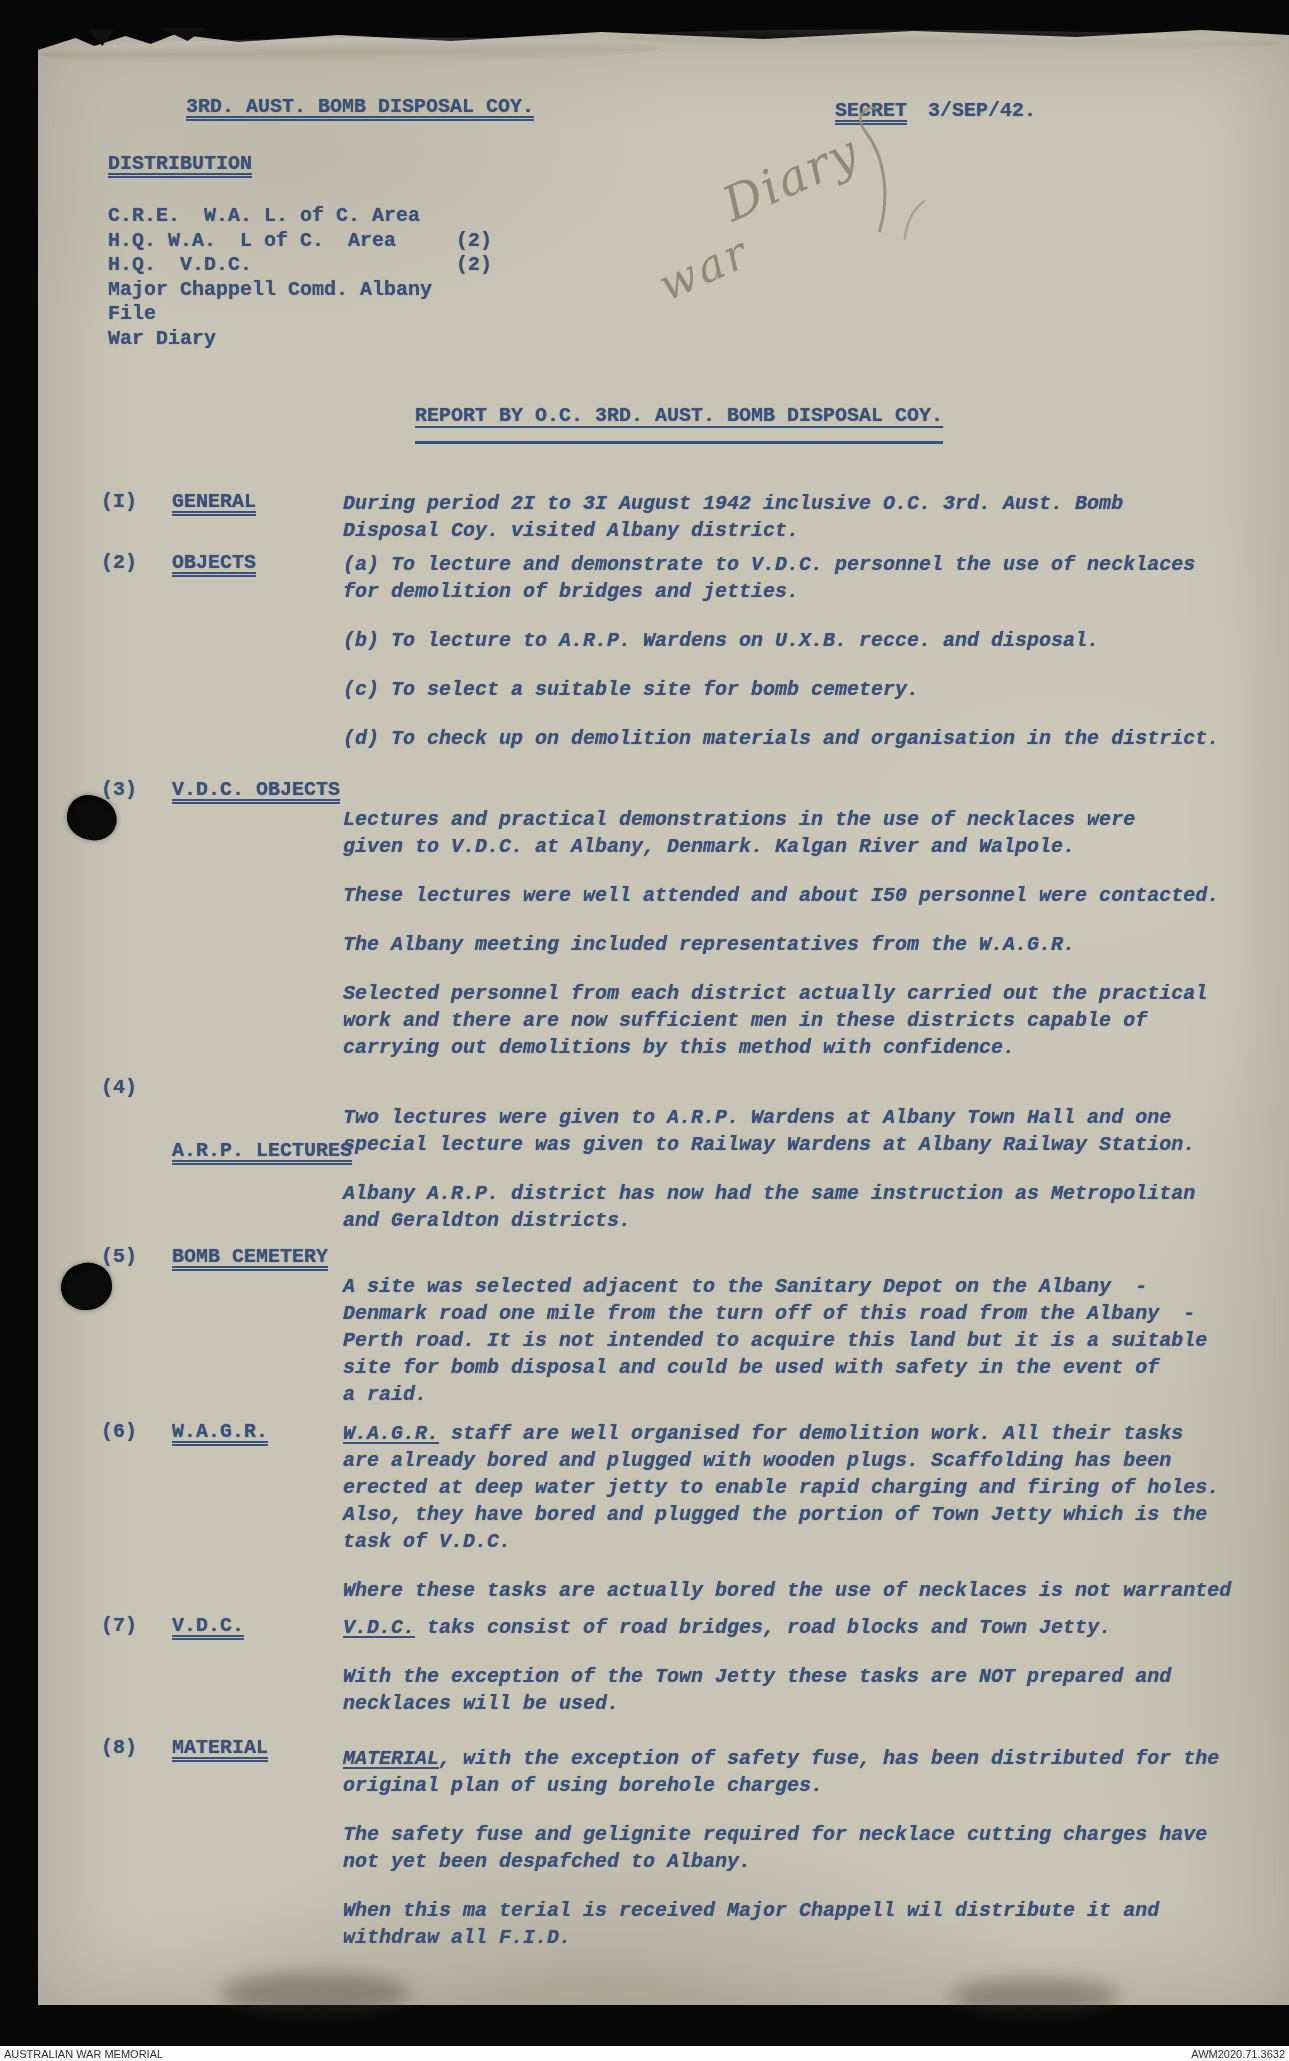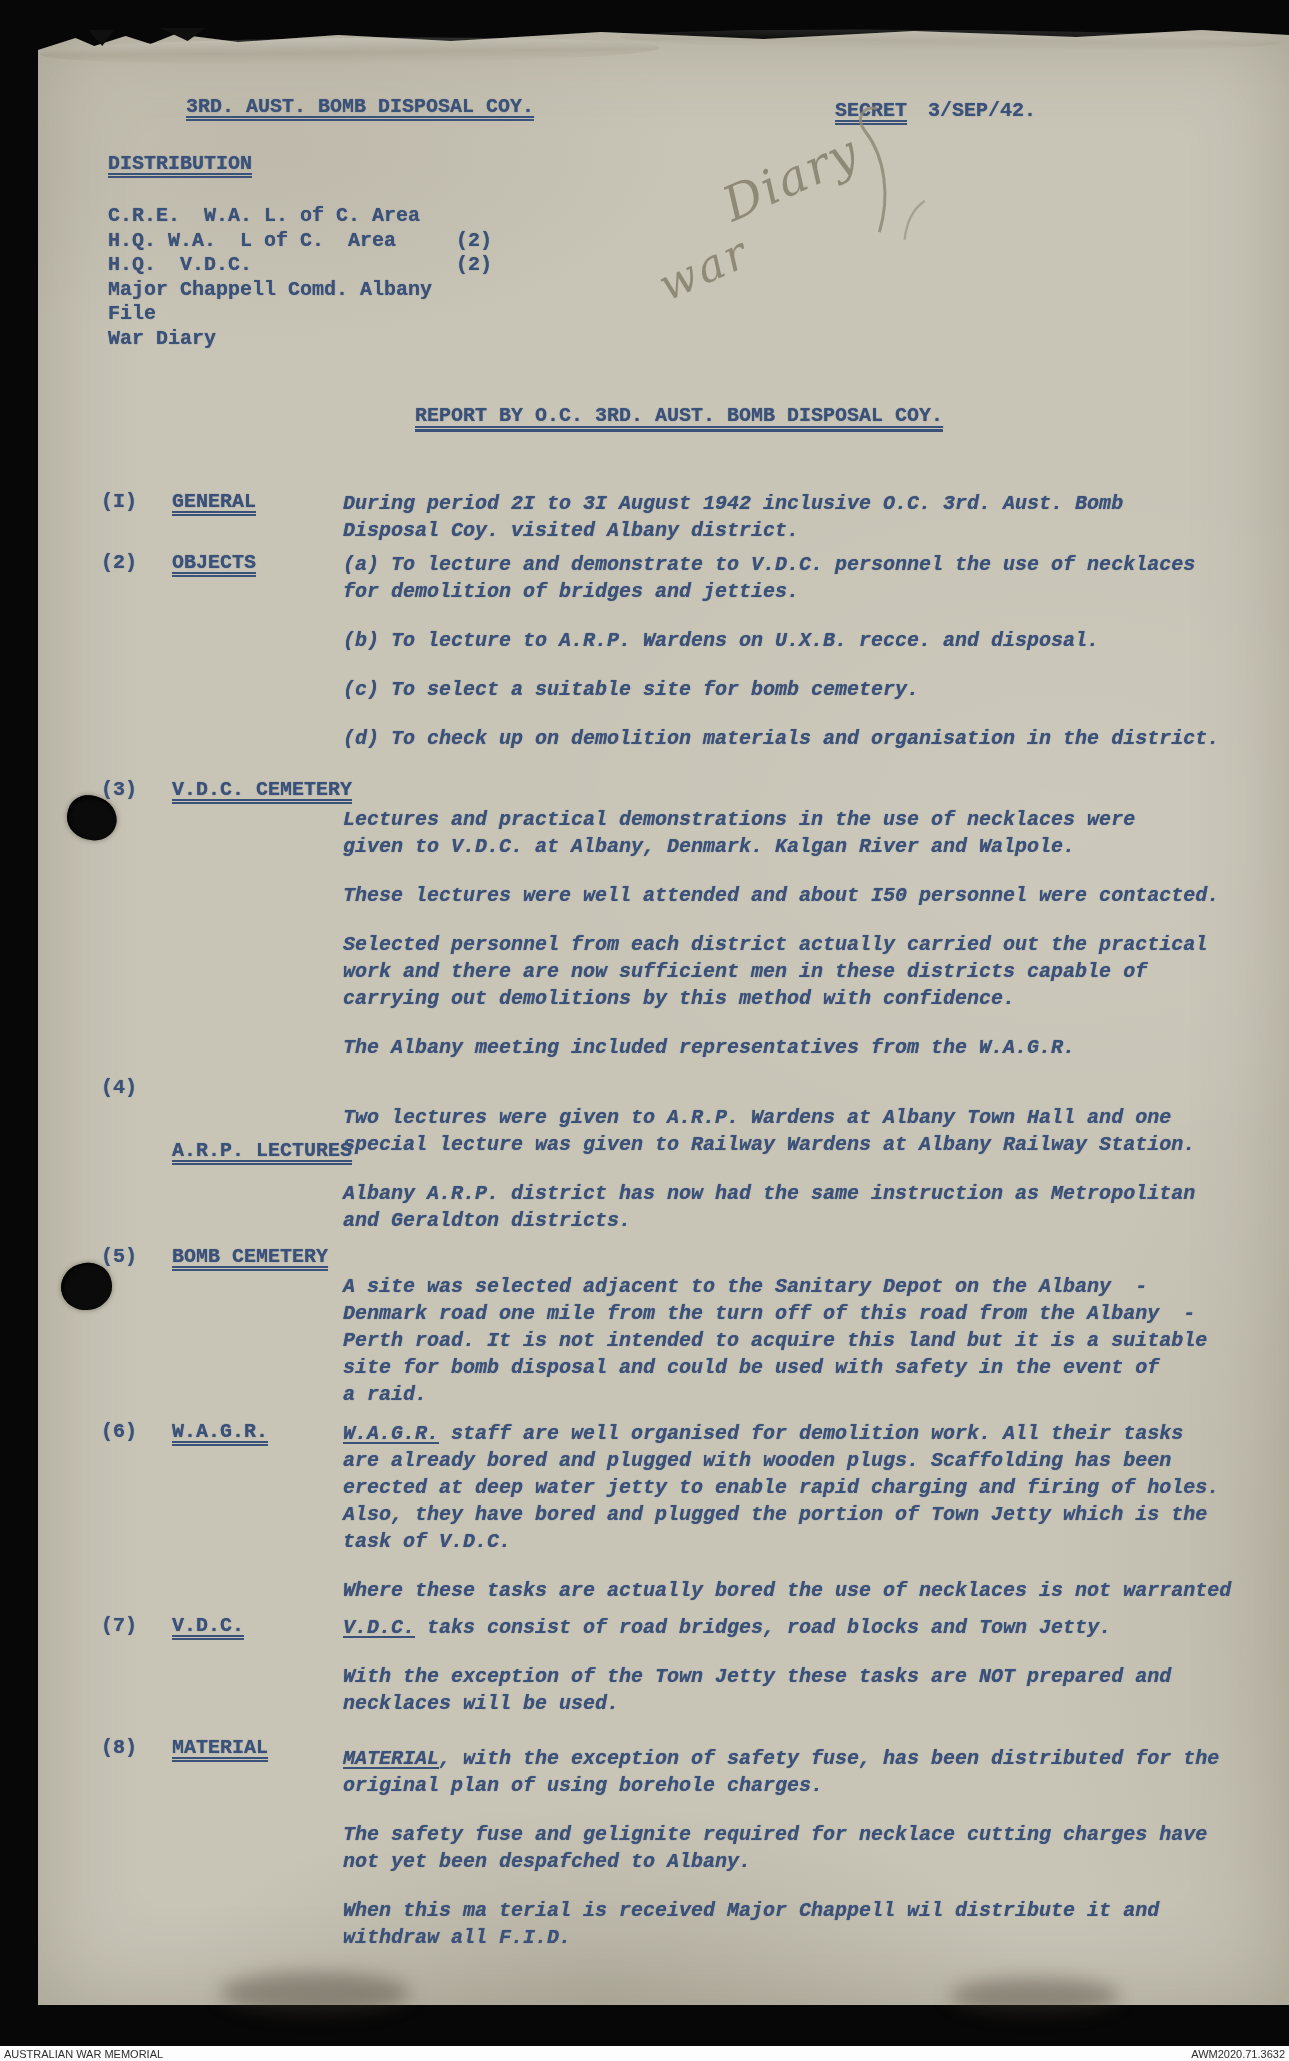--- a/index.html
+++ b/index.html
@@ -26,21 +26,21 @@
     background:linear-gradient(to bottom, rgba(255,255,252,.30), rgba(92,82,62,.20) 55%, transparent);
   }
   .notch { position:absolute; background:#101010; }
   .hole { position:absolute; background:#0b0b0b; box-shadow: inset 2px 2px 4px #000, 0 0 5px rgba(60,55,45,.55); }
   .smudge { position:absolute; background:rgba(62,56,45,.38); filter:blur(9px); border-radius:50%; }
 
   .content { position:absolute; inset:0; color:#3a517a; font-weight:bold; font-size:20px; }
   .ink { position:absolute; white-space:pre-wrap; text-shadow:0 0 1px rgba(50,70,108,.8); }
   .u  { border-bottom:2.5px solid currentColor; padding-bottom:1px;
         text-decoration:underline; text-decoration-thickness:1.5px; text-underline-offset:4px; }
-  .u-strong { border-bottom:3px solid currentColor; padding-bottom:2px;
+  .u-strong { border-bottom:3px solid currentColor; padding-bottom:14px;
         text-decoration:underline; text-decoration-thickness:2px; text-underline-offset:5px; }
   .lead { text-decoration:underline; text-decoration-thickness:2px; text-underline-offset:3px; }
 
   .num   { position:absolute; left:101px; text-shadow:0 0 1px rgba(50,70,108,.8); }
   .shead { position:absolute; left:172px; text-shadow:0 0 1px rgba(50,70,108,.8); }
   .sbody { position:absolute; left:343px; width:930px; line-height:27px;font-style:italic; }
   .sbody p { margin:0 0 22px 0; white-space:pre-wrap; text-shadow:0 0 1px rgba(50,70,108,.8); }
 
   .dist-list { line-height:24.5px; white-space:pre; }
 
@@ -111,29 +111,29 @@
     <div class="shead" style="top:551px;"><span class="u">OBJECTS</span></div>
     <div class="sbody" style="top:551px;">
       <p>(a) To lecture and demonstrate to V.D.C. personnel the use of necklaces
 for demolition of bridges and jetties.</p>
       <p>(b) To lecture to A.R.P. Wardens on U.X.B. recce. and disposal.</p>
       <p>(c) To select a suitable site for bomb cemetery.</p>
       <p>(d) To check up on demolition materials and organisation in the district.</p>
     </div>
 
     <div class="num" style="top:778px;">(3)</div>
-    <div class="shead" style="top:778px;"><span class="u">V.D.C. CEMETERY</span></div>
+    <div class="shead" style="top:778px;"><span class="u">V.D.C. OBJECTS</span></div>
     <div class="sbody" style="top:806px;">
       <p>Lectures and practical demonstrations in the use of necklaces were
 given to V.D.C. at Albany, Denmark. Kalgan River and Walpole.</p>
       <p>These lectures were well attended and about I50 personnel were contacted.</p>
+      <p>The Albany meeting included representatives from the W.A.G.R.</p>
       <p>Selected personnel from each district actually carried out the practical
 work and there are now sufficient men in these districts capable of
 carrying out demolitions by this method with confidence.</p>
-      <p>The Albany meeting included representatives from the W.A.G.R.</p>
     </div>
 
     <div class="num" style="top:1076px;">(4)</div>
     <div class="shead" style="top:1139px;"><span class="u">A.R.P. LECTURES</span></div>
     <div class="sbody" style="top:1104px;">
       <p>Two lectures were given to A.R.P. Wardens at Albany Town Hall and one
 special lecture was given to Railway Wardens at Albany Railway Station.</p>
       <p>Albany A.R.P. district has now had the same instruction as Metropolitan
 and Geraldton districts.</p>
     </div>

